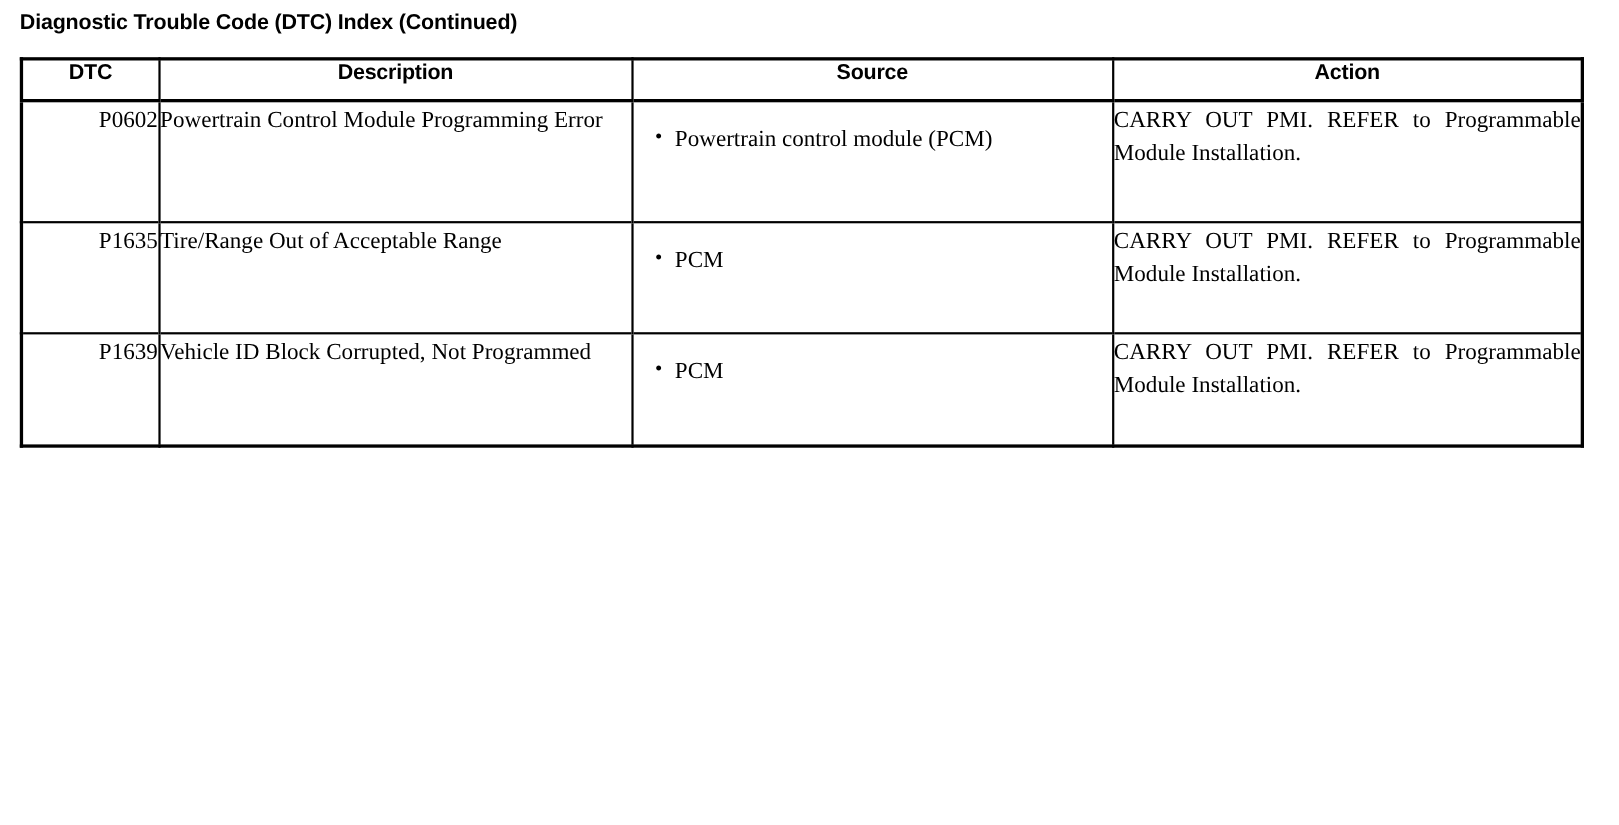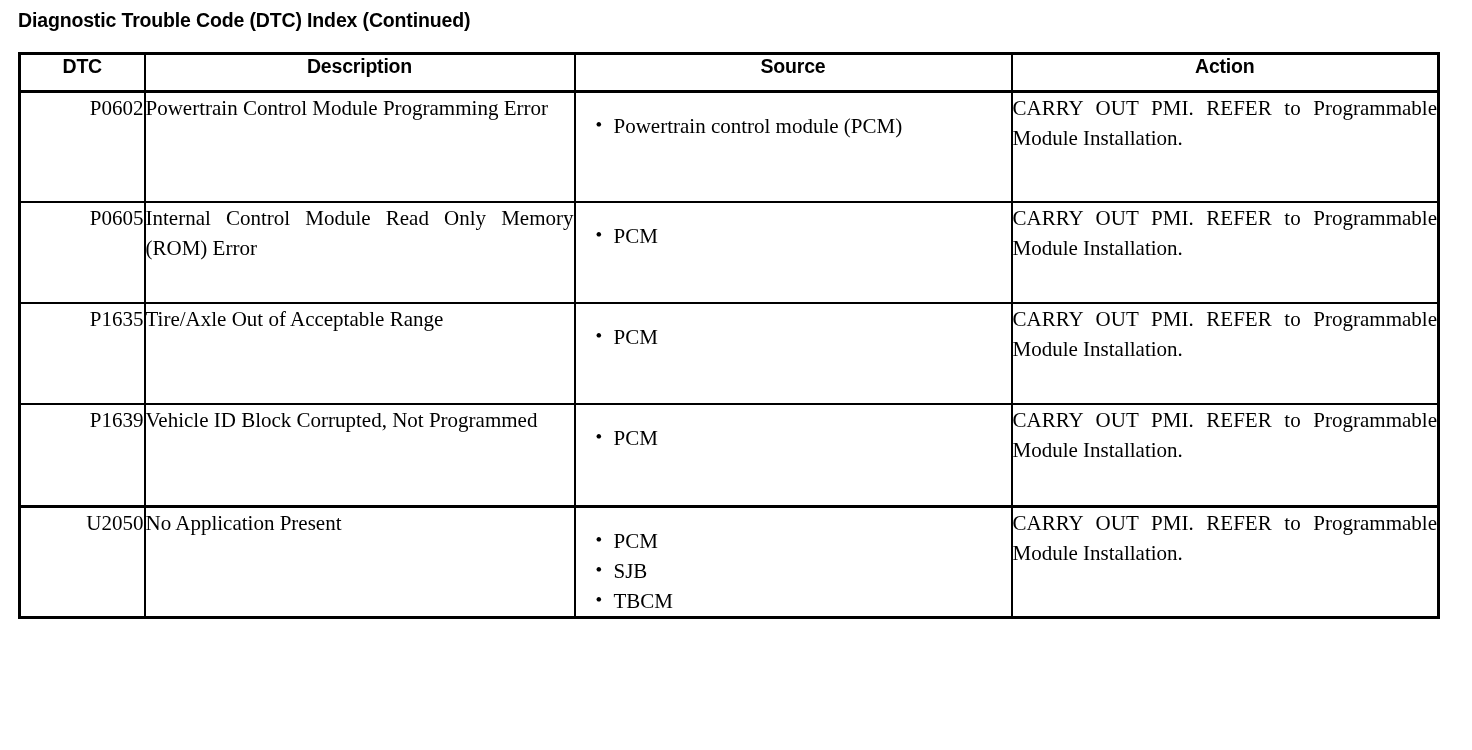--- a/index.html
+++ b/index.html
@@ -175,63 +175,41 @@
         <td class="cell-dtc">P0602</td>
         <td class="cell-desc">Powertrain Control Module Programming Error</td>
         <td class="cell-source">
           <ul class="src-list">
             <li>Powertrain control module (PCM)</li>
           </ul>
         </td>
         <td class="cell-action">CARRY OUT PMI. REFER to Programmable Module Installation.</td>
       </tr>
 
-      <tr class="r2">
-        <td class="cell-dtc">P0605</td>
-        <td class="cell-desc">Internal Control Module Read Only Memory (ROM) Error</td>
-        <td class="cell-source">
-          <ul class="src-list">
-            <li>PCM</li>
-          </ul>
-        </td>
-        <td class="cell-action">CARRY OUT PMI. REFER to Programmable Module Installation.</td>
-      </tr>
 
       <tr class="r3">
         <td class="cell-dtc">P1635</td>
-        <td class="cell-desc">Tire/Axle Out of Acceptable Range</td>
+        <td class="cell-desc">Tire/Range Out of Acceptable Range</td>
         <td class="cell-source">
           <ul class="src-list">
             <li>PCM</li>
           </ul>
         </td>
         <td class="cell-action">CARRY OUT PMI. REFER to Programmable Module Installation.</td>
       </tr>
 
       <tr class="r4">
         <td class="cell-dtc">P1639</td>
         <td class="cell-desc">Vehicle ID Block Corrupted, Not Programmed</td>
         <td class="cell-source">
           <ul class="src-list">
             <li>PCM</li>
           </ul>
         </td>
         <td class="cell-action">CARRY OUT PMI. REFER to Programmable Module Installation.</td>
       </tr>
 
 
-      <tr class="r6 rule-thick">
-        <td class="cell-dtc">U2050</td>
-        <td class="cell-desc">No Application Present</td>
-        <td class="cell-source">
-          <ul class="src-list">
-            <li>PCM</li>
-            <li>SJB</li>
-            <li>TBCM</li>
-          </ul>
-        </td>
-        <td class="cell-action">CARRY OUT PMI. REFER to Programmable Module Installation.</td>
-      </tr>
 
     </tbody>
   </table>
 
 </div>
 
 </body></html>

